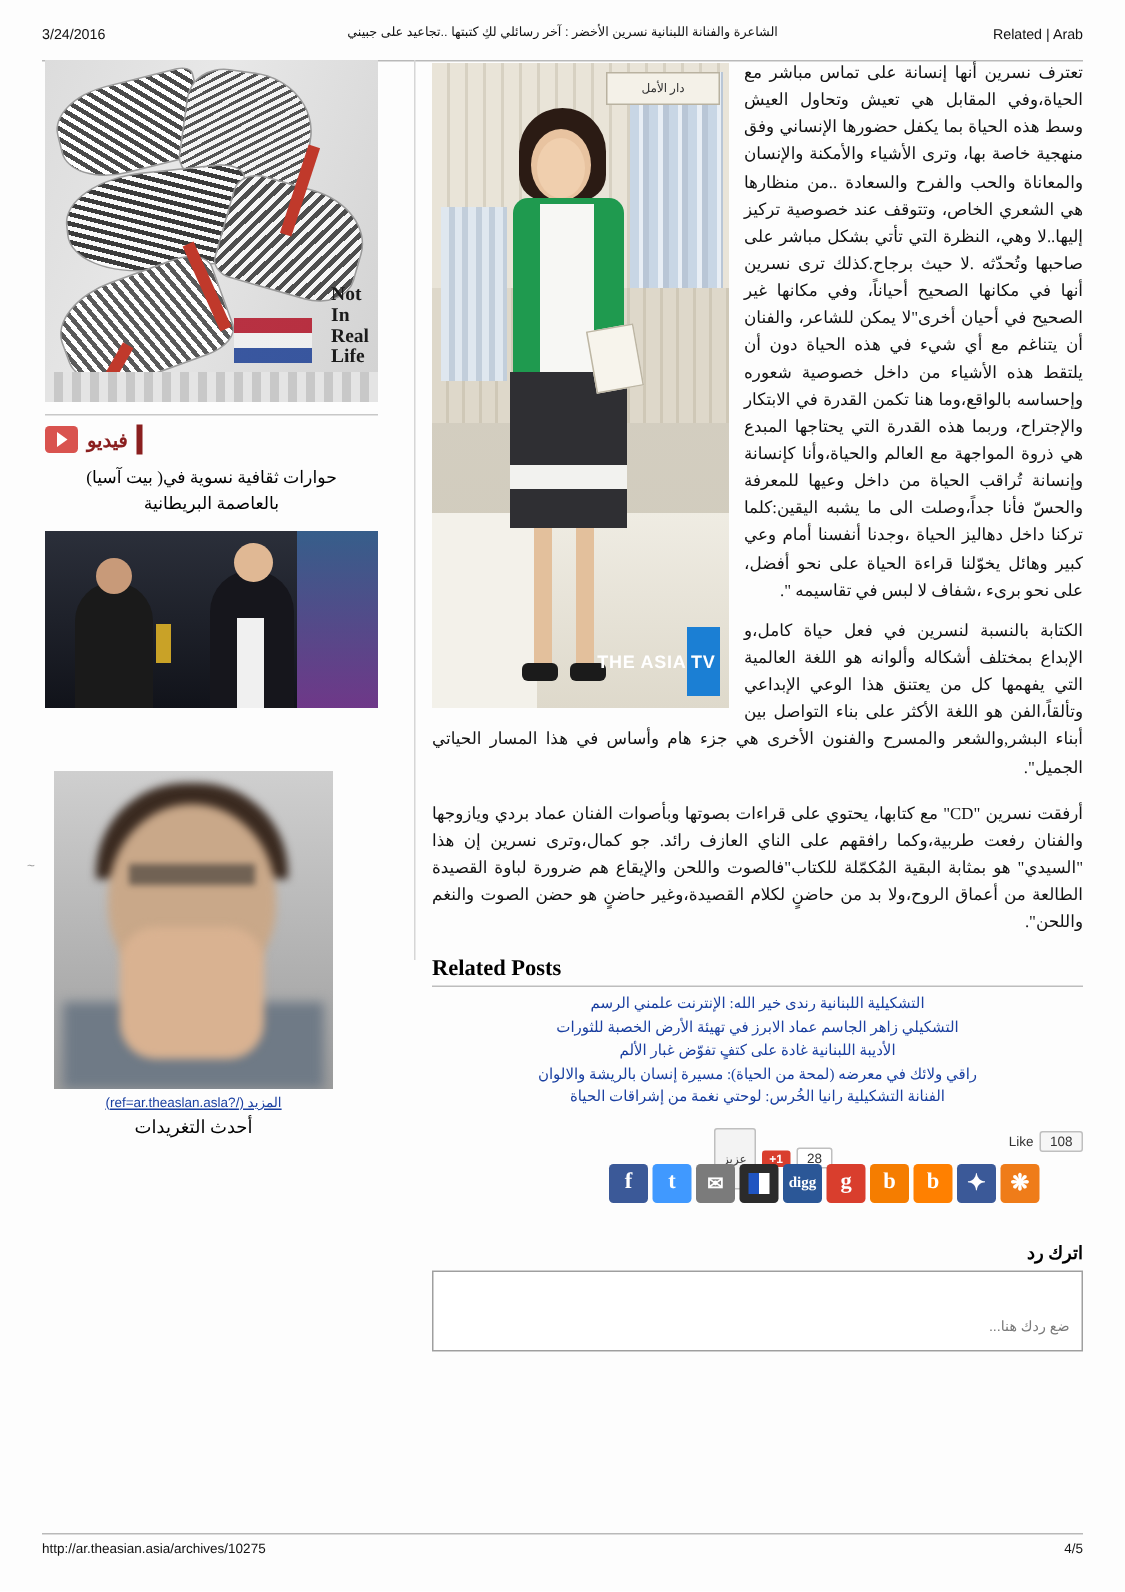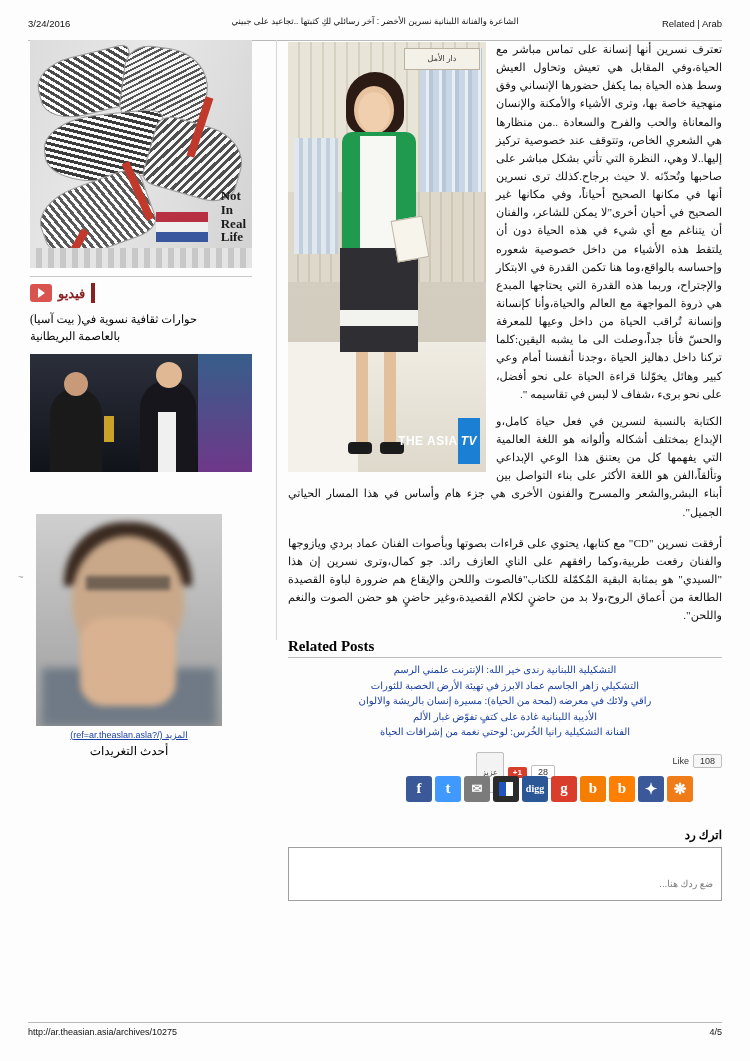--- a/index.html
+++ b/index.html
@@ -175,21 +175,21 @@
     left: 8px; top: 4px;
     border-left: 7px solid #fff;
     border-top: 5px solid transparent;
     border-bottom: 5px solid transparent;
   }
   .video-bar {
     width: 4px; height: 20px; background: #8a1f1f;
   }
   .video-title {
     direction: rtl;
-    text-align: left;
+    text-align: center;
     font-size: 11.5px;
     line-height: 1.5;
     margin-top: 8px;
     font-family: "Liberation Serif", serif;
   }
   .video-thumb {
     margin-top: 8px;
     width: 222px; height: 118px;
     position: relative;
     overflow: hidden;
@@ -406,21 +406,21 @@
     position: absolute; left: 106px; top: 176px;
     width: 30px; height: 40px;
     background: #f7f4ec; border: 1px solid #bdb6a4;
     transform: rotate(-10deg);
   }
   .ph-logo {
     position: absolute; right: 6px; bottom: 24px;
     font-size: 12px; font-weight: bold; color: #fff;
     letter-spacing: .5px;
   }
-  .ph-logo .tv { background: #1b7fd4; padding: 16px 3px; font-style: italic; }
+  .ph-logo .tv { background: #1b7fd4; padding: 16px 3px; }
   .ph-shelf-books {
     position: absolute; left: 132px; top: 6px; width: 62px; height: 150px;
     background: repeating-linear-gradient(90deg,#c8d6e5 0 6px,#e8eef5 6px 9px,#b9c6d6 9px 13px);
   }
   .ph-shelf-books2 {
     position: absolute; left: 6px; top: 96px; width: 44px; height: 116px;
     background: repeating-linear-gradient(90deg,#dfe7ef 0 5px,#c2cedb 5px 9px);
   }
 
   .lower-par-wrap { clear: both; padding-top: 4px; }
@@ -641,22 +641,22 @@
 
     <div class="lower-par-wrap">
       <p class="arabic-par">أرفقت نسرين "CD" مع كتابها، يحتوي على قراءات بصوتها وبأصوات الفنان عماد بردي ويازوجها  والفنان رفعت طربية،وكما رافقهم على الناي العازف رائد. جو كمال،وترى نسرين إن هذا "السيدي" هو بمثابة البقية المُكمّلة للكتاب"فالصوت واللحن والإيقاع هم ضرورة لباوة القصيدة الطالعة من أعماق الروح،ولا بد من حاضنٍ لكلام القصيدة،وغير حاضنٍ هو حضن الصوت والنغم واللحن".</p>
     </div>
 
     <div class="related">
       <div class="related-title">Related Posts</div>
       <ul class="related-list">
         <li>التشكيلية اللبنانية رندى خير الله: الإنترنت علمني الرسم</li>
         <li>التشكيلي زاهر الجاسم عماد الابرز في تهيئة الأرض الخصبة للثورات</li>
+        <li>الأديبة اللبنانية غادة على كتفٍ تفوّض غبار الألم</li>
         <li>راقي ولائك في معرضه (لمحة من الحياة): مسيرة إنسان بالريشة والالوان</li>
-        <li>الأديبة اللبنانية غادة على كتفٍ تفوّض غبار الألم</li>
         <li>الفنانة التشكيلية رانيا الخُرس: لوحتي نغمة من إشراقات الحياة</li>
       </ul>
     </div>
 
     <div class="share-zone">
       <div class="share-counters">
         <span class="ctr-grey">عزيز</span>
         <span class="ctr-gplus">+1</span>
         <span class="ctr-num">28</span>
       </div>

